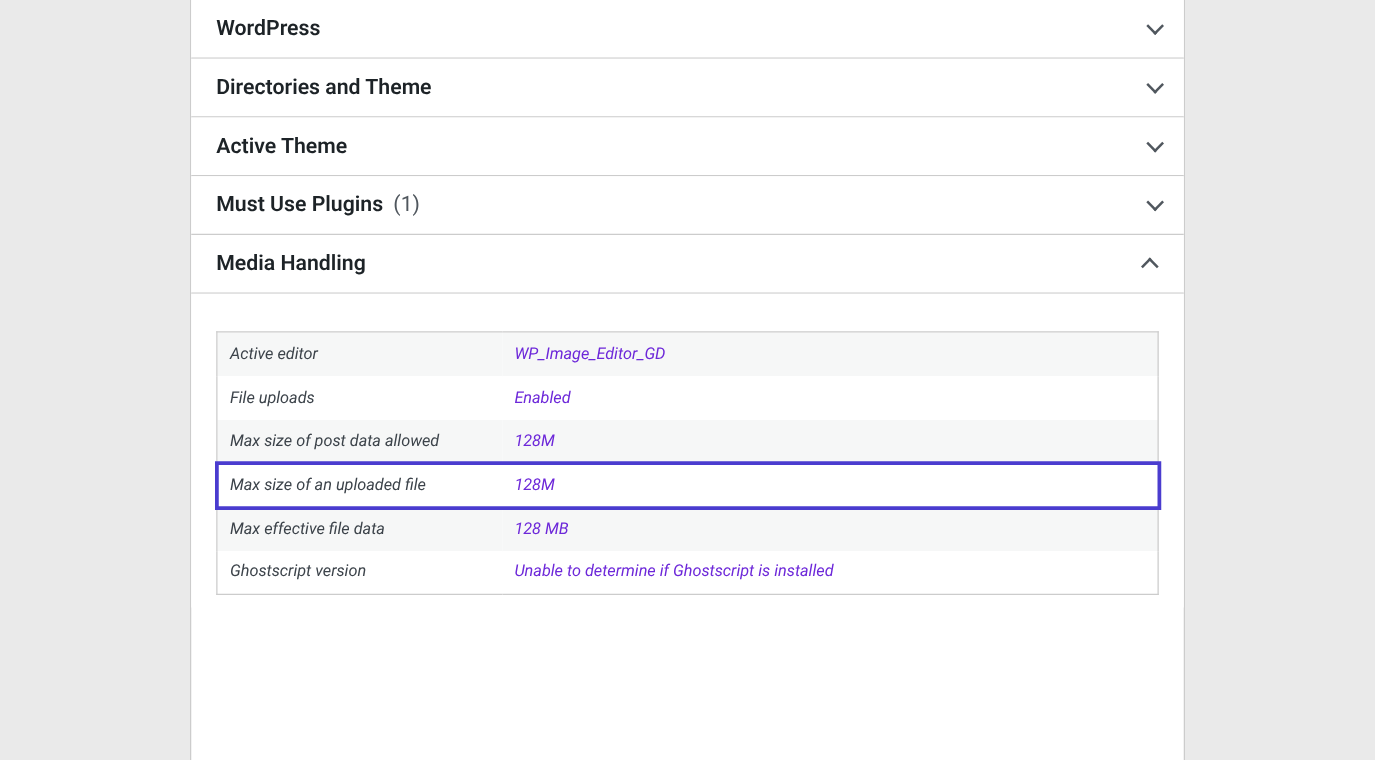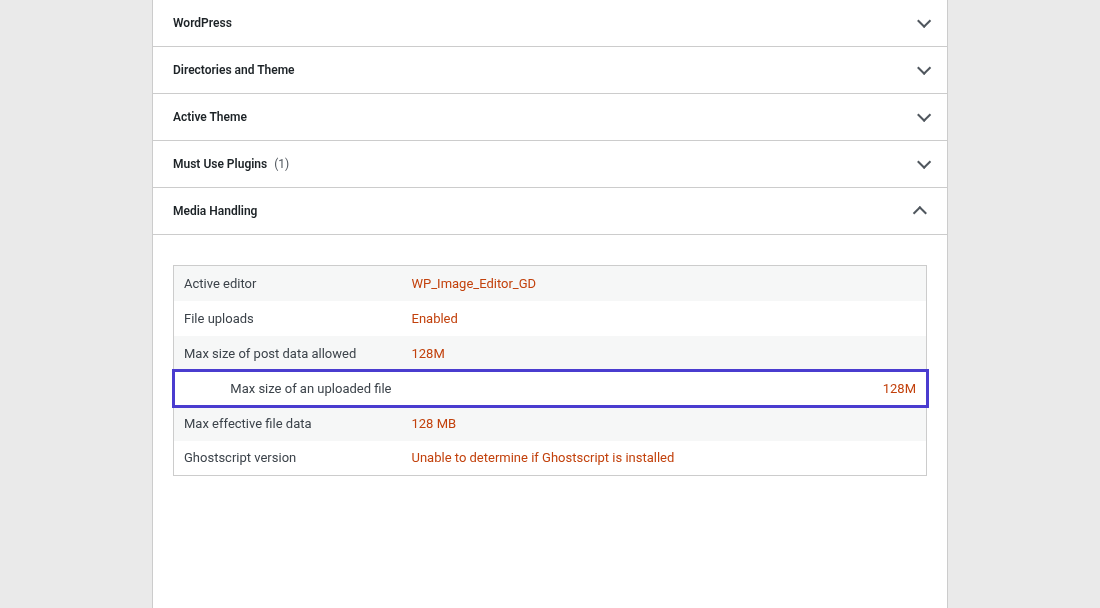--- a/index.html
+++ b/index.html
@@ -27,21 +27,21 @@
   .section {
     height: 47px;
     border-bottom: 1px solid #cccccc;
     display: flex; align-items: center;
     justify-content: space-between;
     padding: 0 20px;
     background: #fff;
     cursor: pointer;
   }
   .section-title {
-    font-size: 12px;
+    font-size: 17px;
     font-weight: 600;
     color: #1d2327;
   }
   .count { font-weight: 400; color: #50575e; margin-left: 4px; }
 
   .chev {
     width: 10px; height: 10px;
     border-right: 2px solid #50575e;
     border-bottom: 2px solid #50575e;
   }
@@ -54,38 +54,38 @@
     background: #fff;
   }
   table.info {
     width: 100%;
     border: 1px solid #cccccc;
     border-collapse: collapse;
     font-size: 13px;
   }
   table.info tr {
     height: 35px;
+    font-style: italic;
   }
   table.info tr:nth-child(odd)  td { background: #f6f7f7; }
   table.info tr:nth-child(even) td { background: #ffffff; }
   table.info td {
     padding: 0 10px;
     color: #3c434a;
     vertical-align: middle;
   }
   table.info td.k { width: 228px; }
-  table.info td.v { color: #c2410c; }
+  table.info td.v { color: #6d28d9; }
 
   
   tr.highlight {
     outline: 3px solid #4a3ccf;
     outline-offset: -1px;
     position: relative;
     z-index: 2;
-    text-align: right;
   }
 </style>
 </head>
 <body>
 
 <div class="canvas">
   <div class="panel-wrap">
 
     <div class="section">
       <span class="section-title">WordPress</span>

